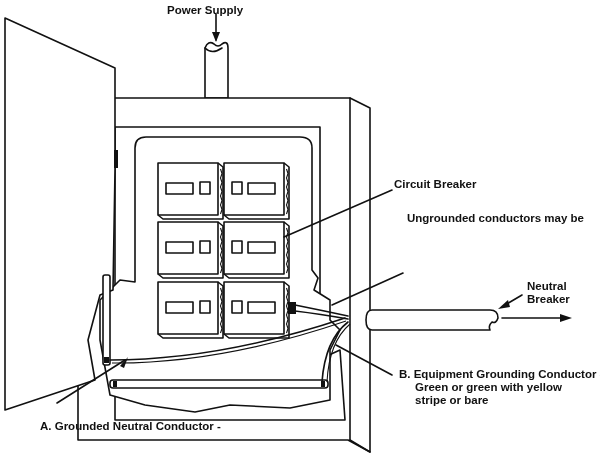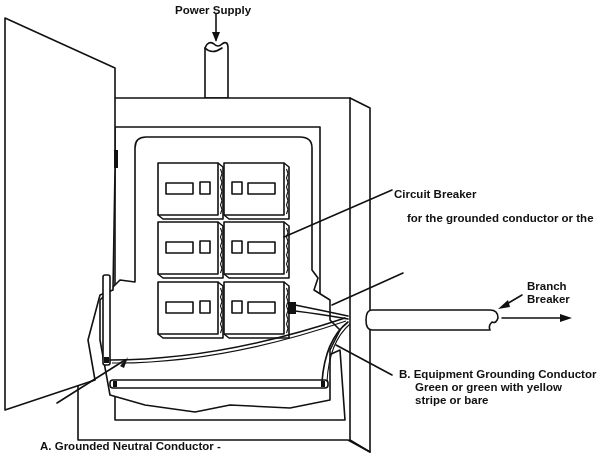--- a/index.html
+++ b/index.html
@@ -111,33 +111,33 @@
   <line class="s" x1="522" y1="295" x2="505" y2="305"></line>
   <path d="M498,309 L508,300 L510,307 Z" fill="#111"></path>
 
   <line class="s" x1="392" y1="190" x2="284" y2="237"></line>
   <line class="s" x1="403" y1="273" x2="332" y2="305"></line>
   <line class="s" x1="392" y1="375" x2="336" y2="345"></line>
   <line class="s" x1="57" y1="403" x2="125" y2="360"></line>
   <path d="M120,366 L128,357 L124,368 Z" fill="#111"></path>
 </svg>
 
-<div class="lbl" style="left:175px;top:4px;">Power Supply</div>
-<div class="lbl" style="left:394px;top:188px;">Circuit Breaker</div>
+<div class="lbl" style="left:167px;top:4px;">Power Supply</div>
+<div class="lbl" style="left:394px;top:178px;">Circuit Breaker</div>
 
 <div class="lbl" style="left:407px;top:212px;">
-  <div>for the grounded conductor or the</div>
+  <div>Ungrounded conductors may be</div>
 </div>
 
 <div class="lbl" style="left:527px;top:280px;">
-  <div>Branch</div>
+  <div>Neutral</div>
   <div>Breaker</div>
 </div>
 
 <div class="lbl" style="left:399px;top:368px;">
   <div>B. Equipment Grounding Conductor -</div>
   <div style="padding-left:16px">Green or green with yellow</div>
   <div style="padding-left:16px">stripe or bare</div>
 </div>
 
-<div class="lbl" style="left:40px;top:440px;">
+<div class="lbl" style="left:40px;top:420px;">
   <div>A. Grounded Neutral Conductor -</div>
 </div>
 
 </body></html>

